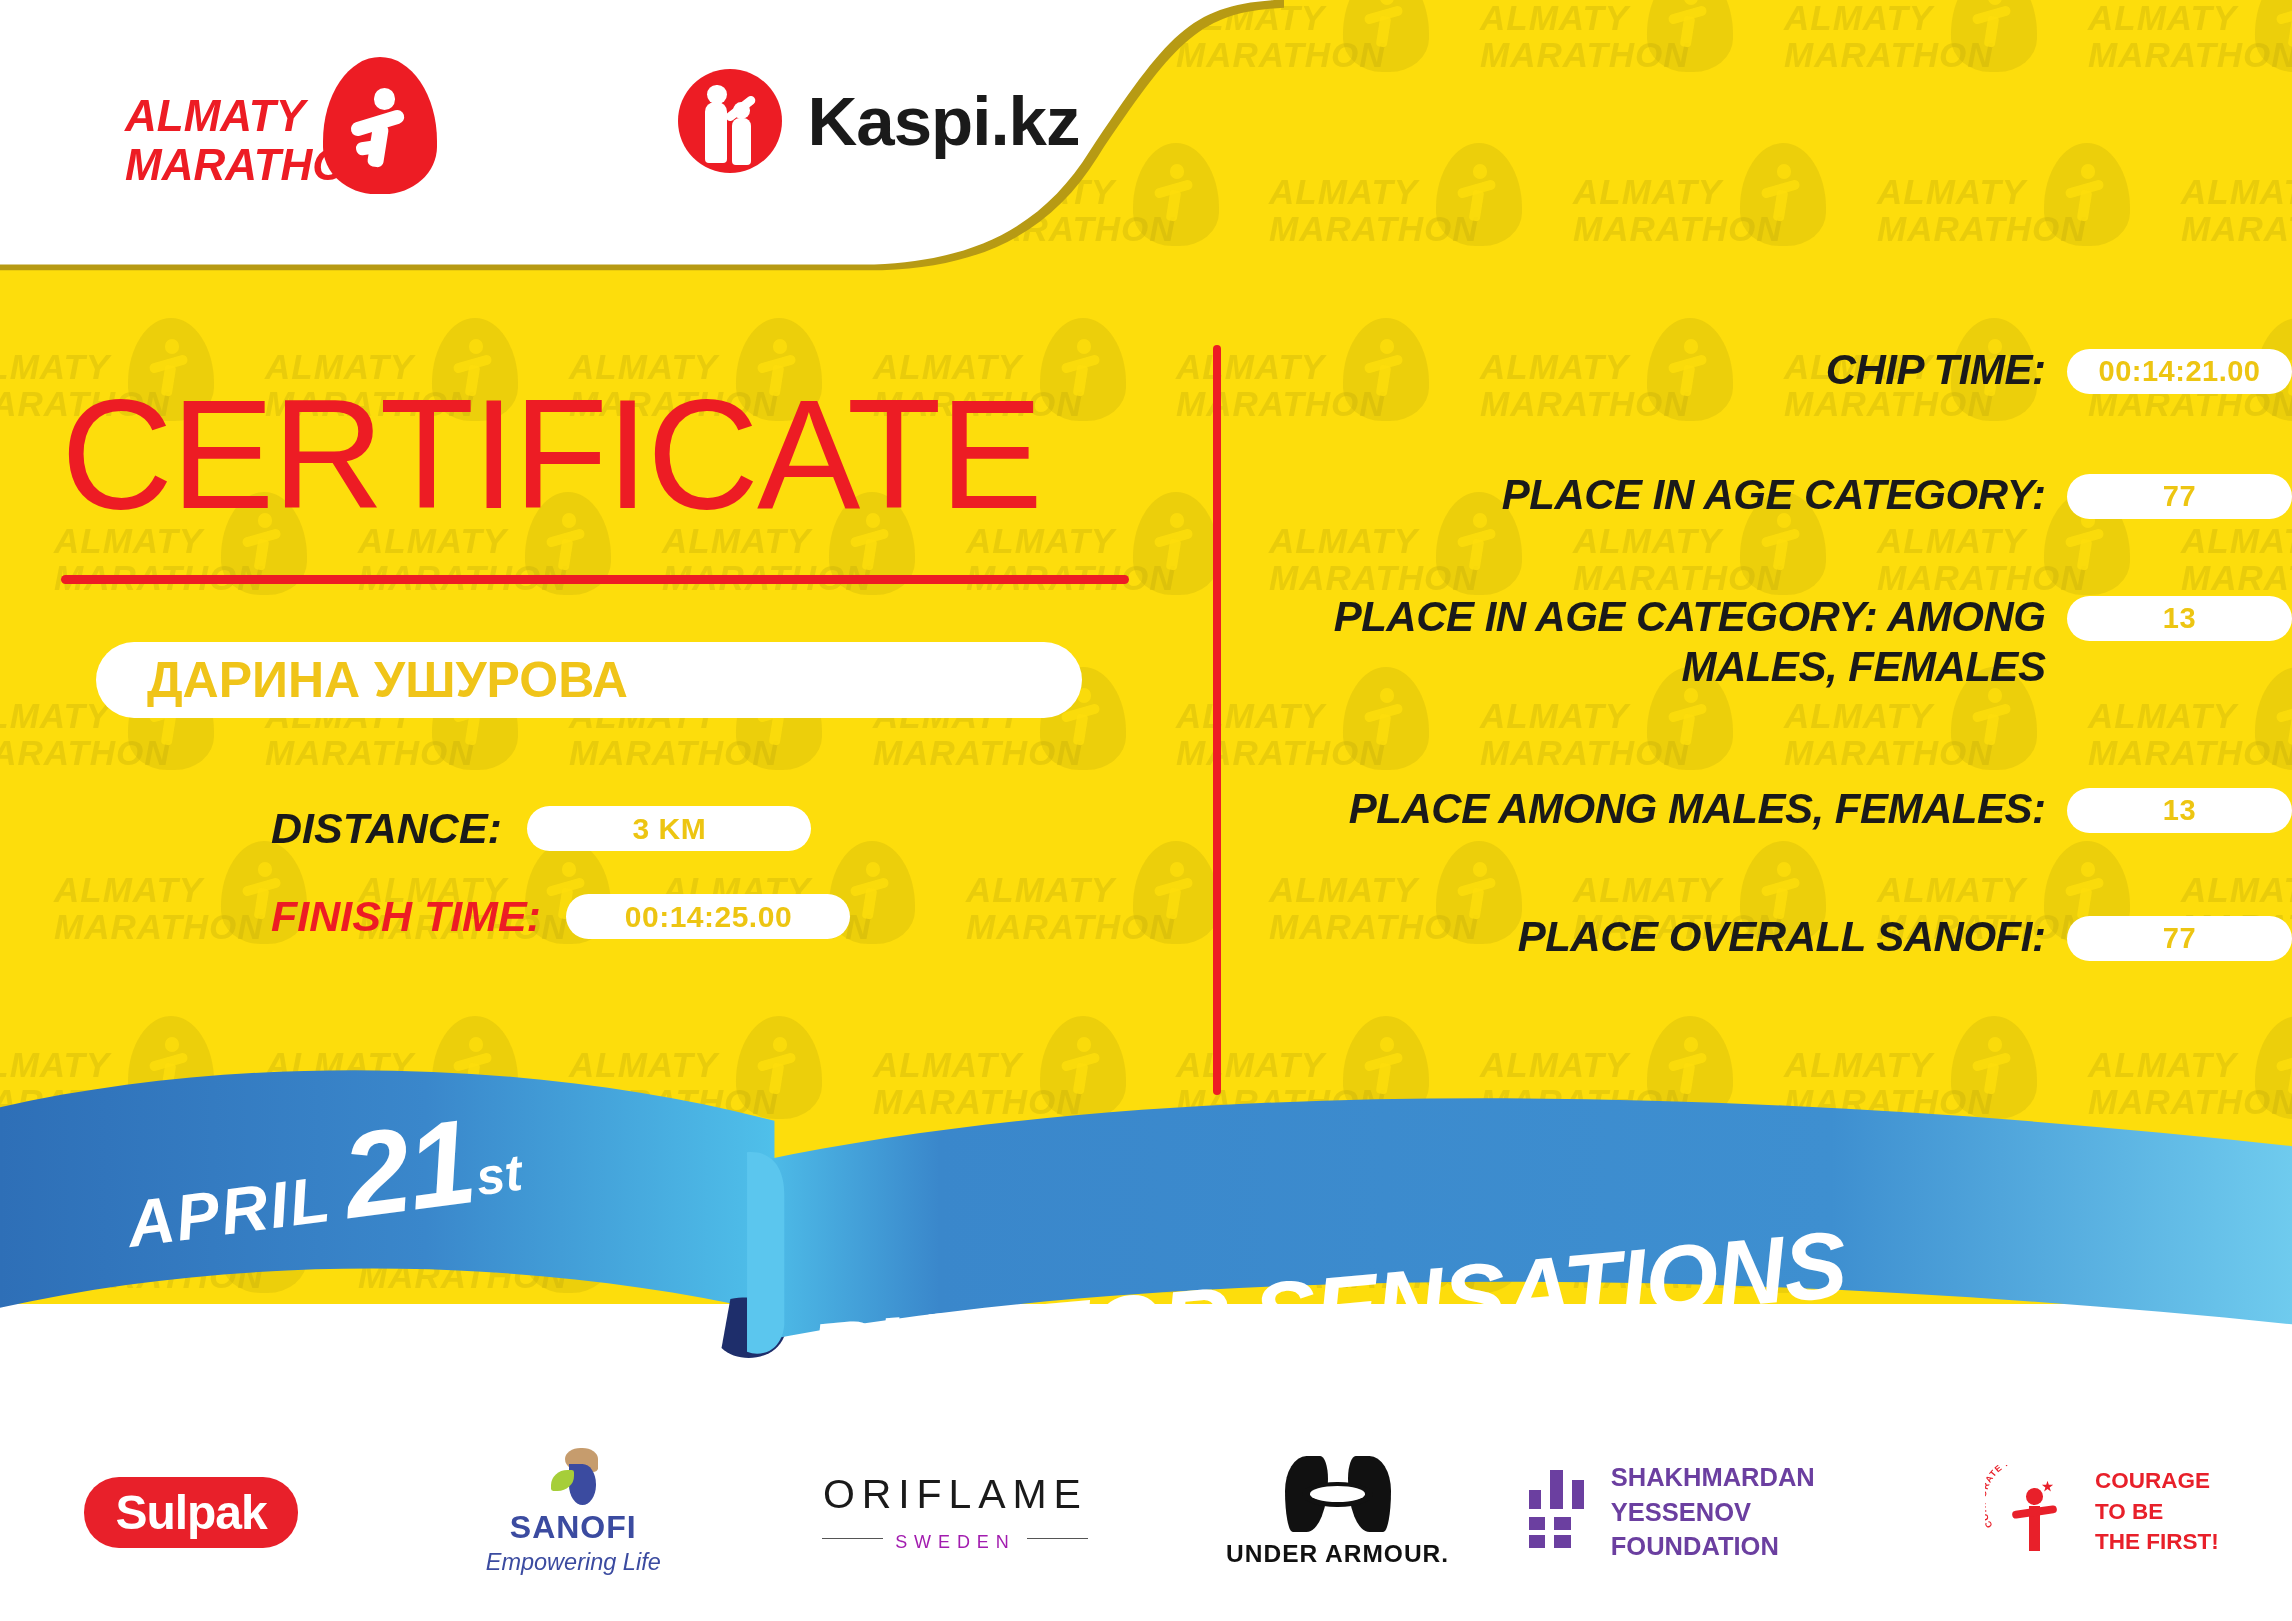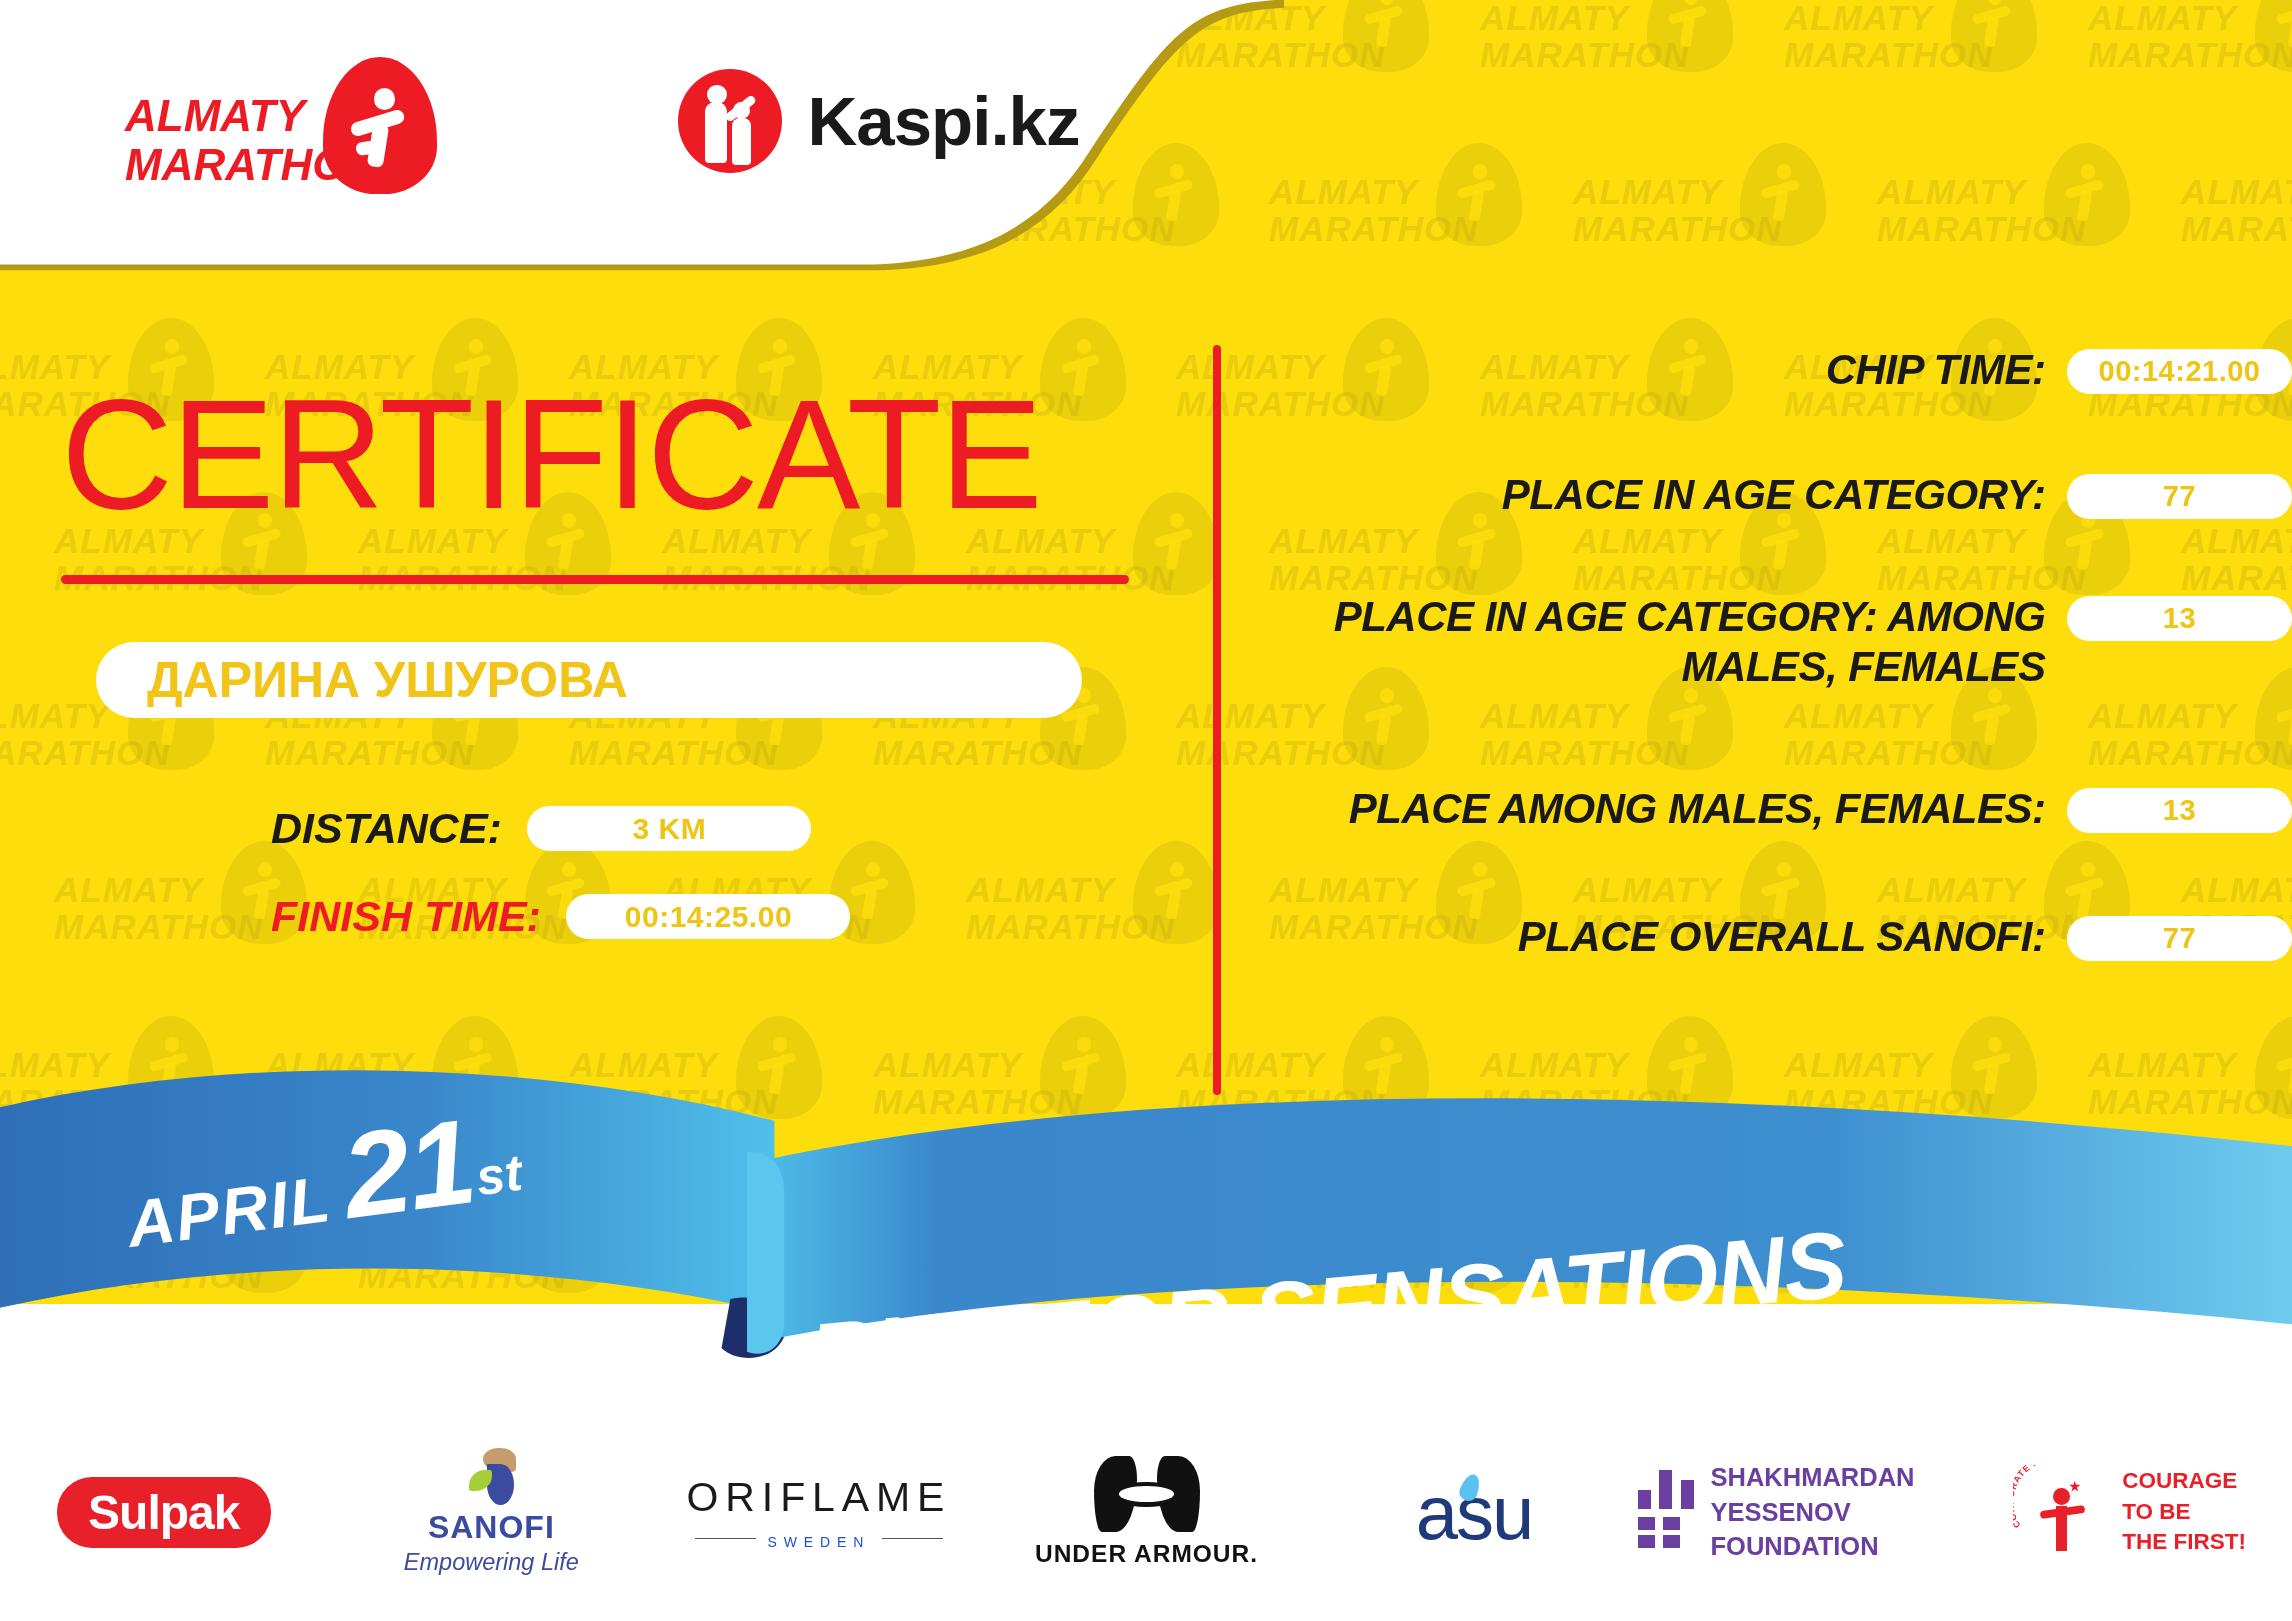--- a/index.html
+++ b/index.html
@@ -398,21 +398,21 @@
 
   .oriflame { text-align: center; }
   .oriflame-name {
     color: #1A1A1A; font-size: 41px; font-weight: 400; letter-spacing: 6.9px;
   }
   .oriflame-sub {
     display: flex; align-items: center; justify-content: center;
     margin-top: 5.9px; gap: 11.8px;
   }
   .oriflame-sub .ln { width: 61px; height: 1px; background: #555; }
-  .oriflame-sub .tx { color: #1d4ed8; font-size: 14px; letter-spacing: 6.9px; margin-top: 8px; }
+  .oriflame-sub .tx { color: #a21caf; font-size: 18px; letter-spacing: 6.9px; margin-top: 8px; }
 
   .ua { text-align: center; }
   .ua-mark {
     position: relative; width: 106px; height: 76px; margin: 0 auto 7.8px;
   }
   .ua-mark .ua-l, .ua-mark .ua-r {
     position: absolute; top: 0; width: 43px; height: 76px; background: #111;
   }
   .ua-mark .ua-l { left: 0; border-radius: 50% 18% 50% 18% / 46% 30% 70% 54%; }
   .ua-mark .ua-r { right: 0; border-radius: 18% 50% 18% 50% / 30% 46% 54% 70%; }
@@ -1379,26 +1379,20 @@
         <div class="ua-mark">
           <span class="ua-l"></span>
             <span class="ua-r"></span>
             <span class="ua-c"></span>
             <span class="ua-hole"></span>
         </div>
         <div class="ua-name">UNDER ARMOUR.</div>
       </div>
     </div>
 
-    <div class="sp">
-      <div class="asu">
-        <span>asu</span>
-        <span class="drop"></span>
-      </div>
-    </div>
 
     <div class="sp">
       <div class="shak">
         <div class="shak-mark">
           <i class="shak-b1"></i>
             <i class="shak-b2"></i>
             <i class="shak-b3"></i>
           <i class="shak-s1"></i>
             <i class="shak-s2"></i>
             <i class="shak-s3"></i>

